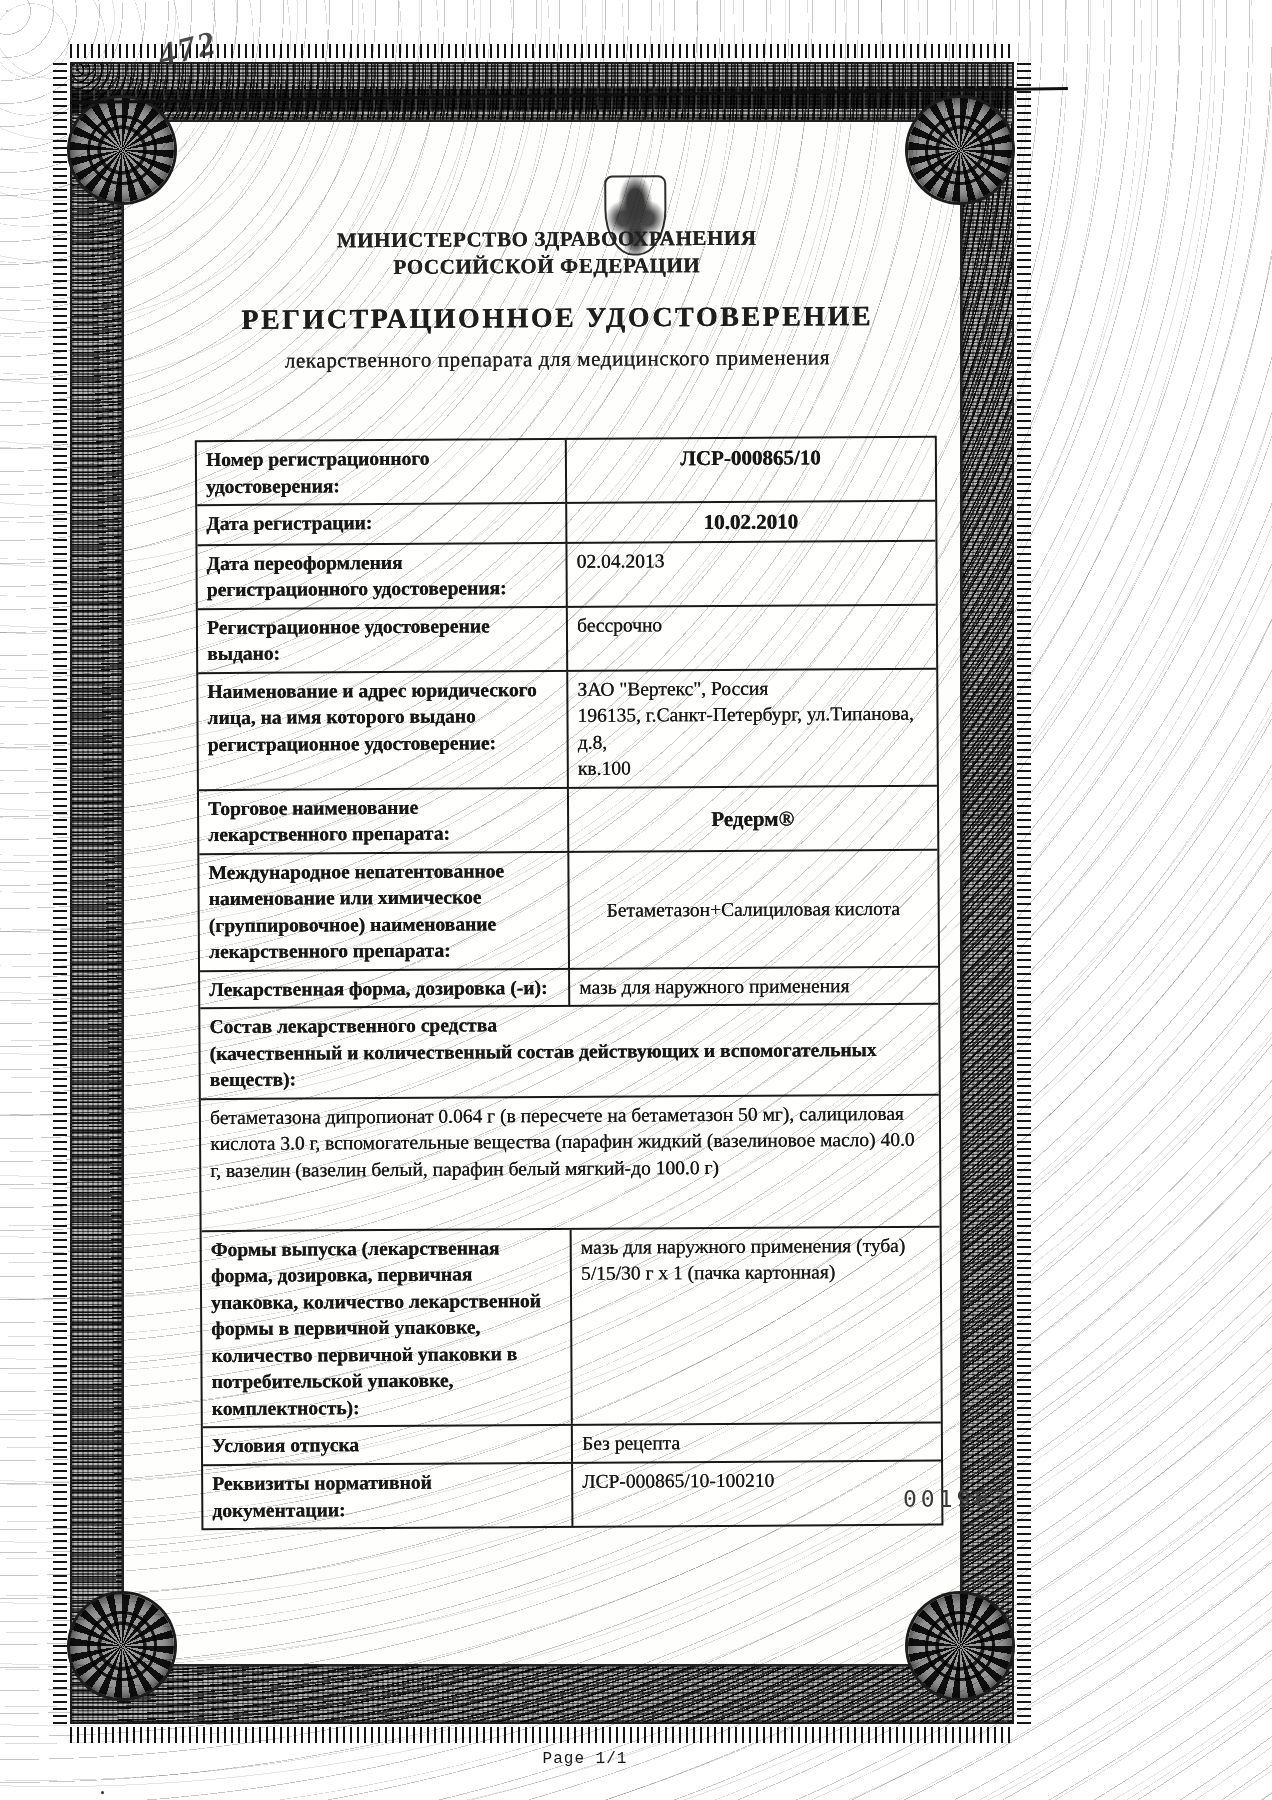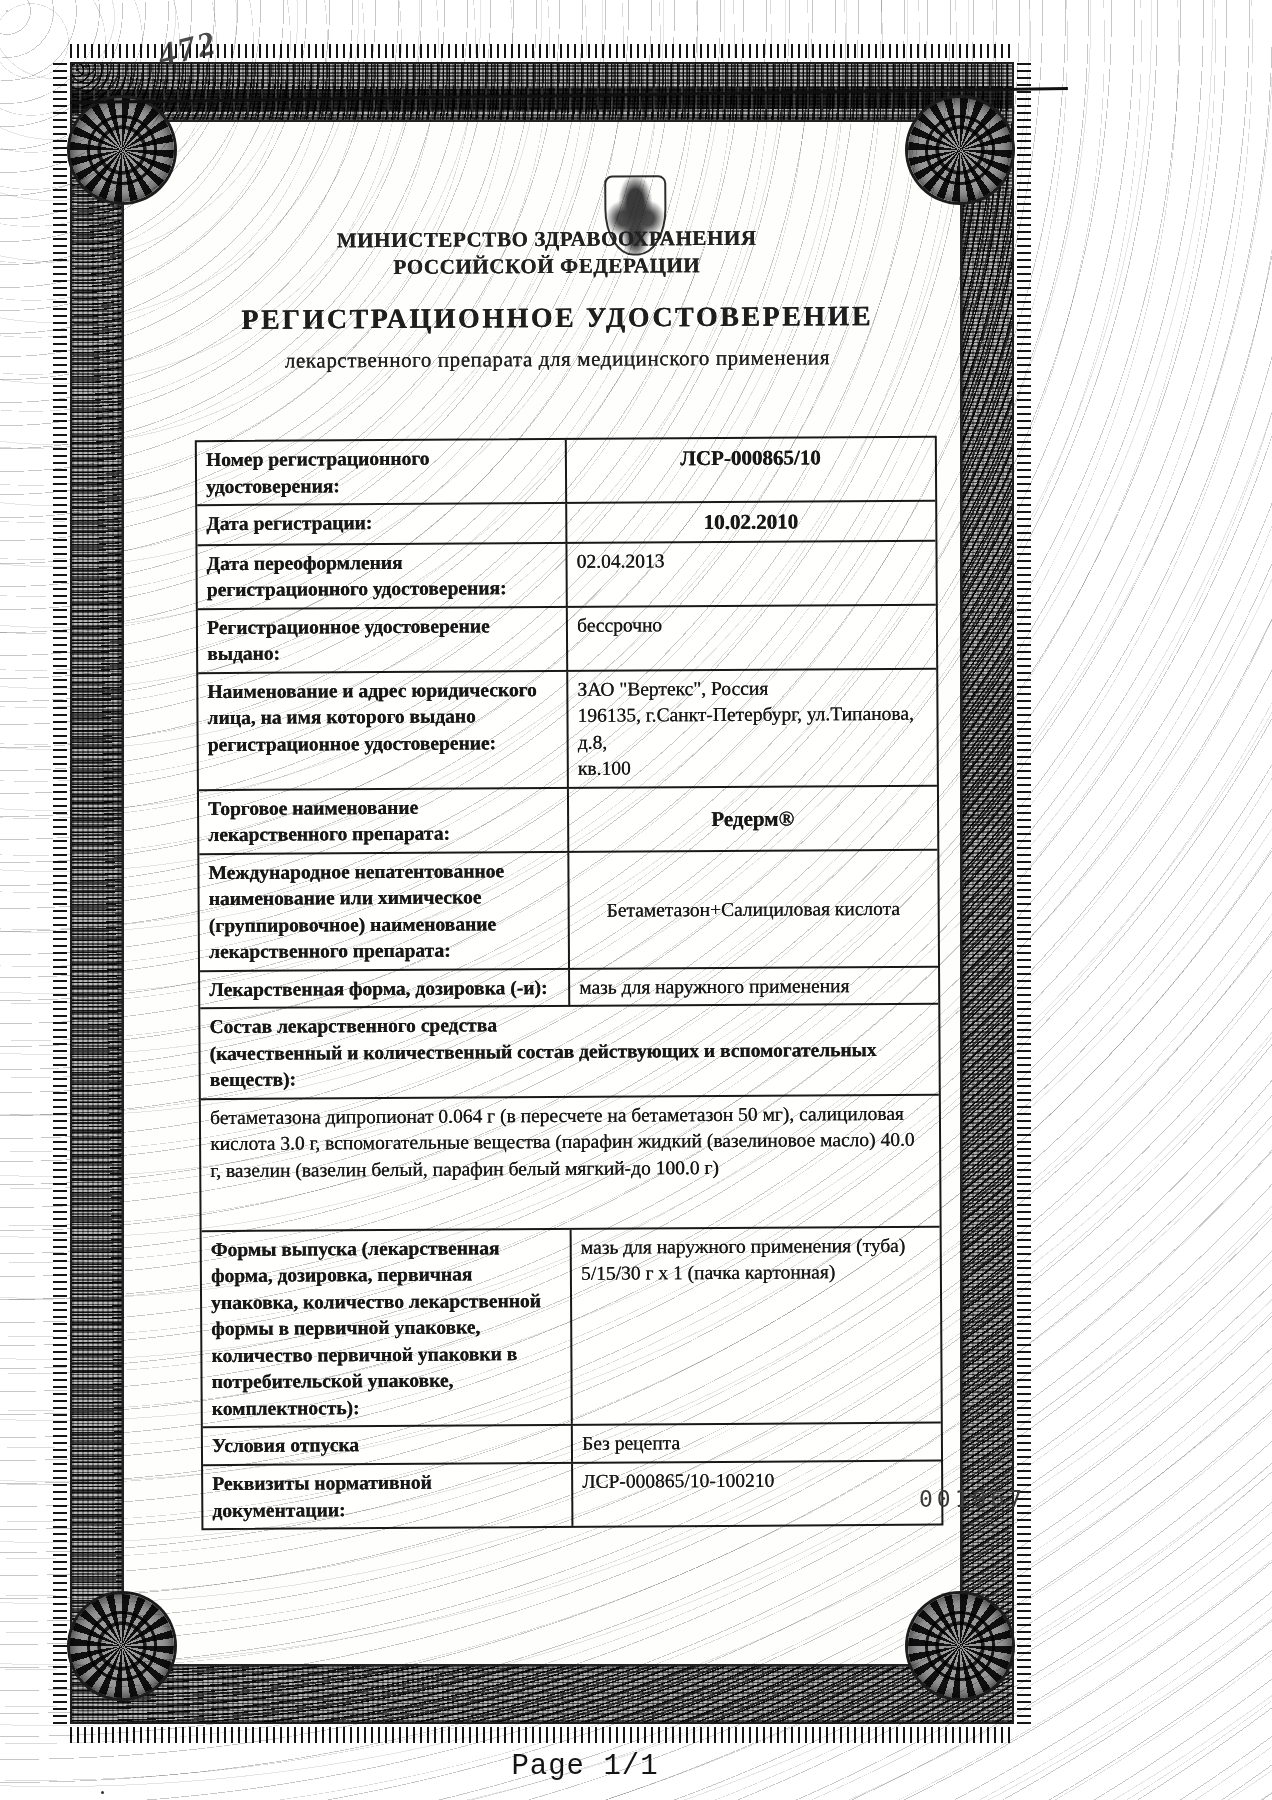--- a/index.html
+++ b/index.html
@@ -102,26 +102,26 @@
   .label{font-weight:bold;}
   .value{border-left:2.5px solid #191919;}
   .trow.full .cell{border-left:none;}
   .value.center{text-align:center;}
   .value.vmid{display:flex;align-items:center;justify-content:center;}
   .value.big{font-size:21px;font-weight:bold;}
   
   .serial{
     position:absolute;left:903px;top:1486px;z-index:7;
     font-family:"DejaVu Sans Mono","Liberation Mono",monospace;
-    font-size:23px;letter-spacing:4px;color:#3a3a3a;margin-left:16px;
+    font-size:23px;letter-spacing:4px;color:#3a3a3a;
   }
   .page-footer{
     position:absolute;left:0;top:1750px;width:1170px;text-align:center;z-index:7;
     font-family:"Liberation Mono","DejaVu Sans Mono",monospace;
-    font-size:29px;letter-spacing:1px;color:#141414;
+    font-size:16px;letter-spacing:1px;color:#141414;
   }
   .dot{position:absolute;left:101px;top:1791px;width:3px;height:3px;border-radius:50%;background:#333;z-index:7;}
 </style>
 </head>
 <body>
 
 <div id="page">
 
   <div class="frame">
     <div class="paper"></div>

